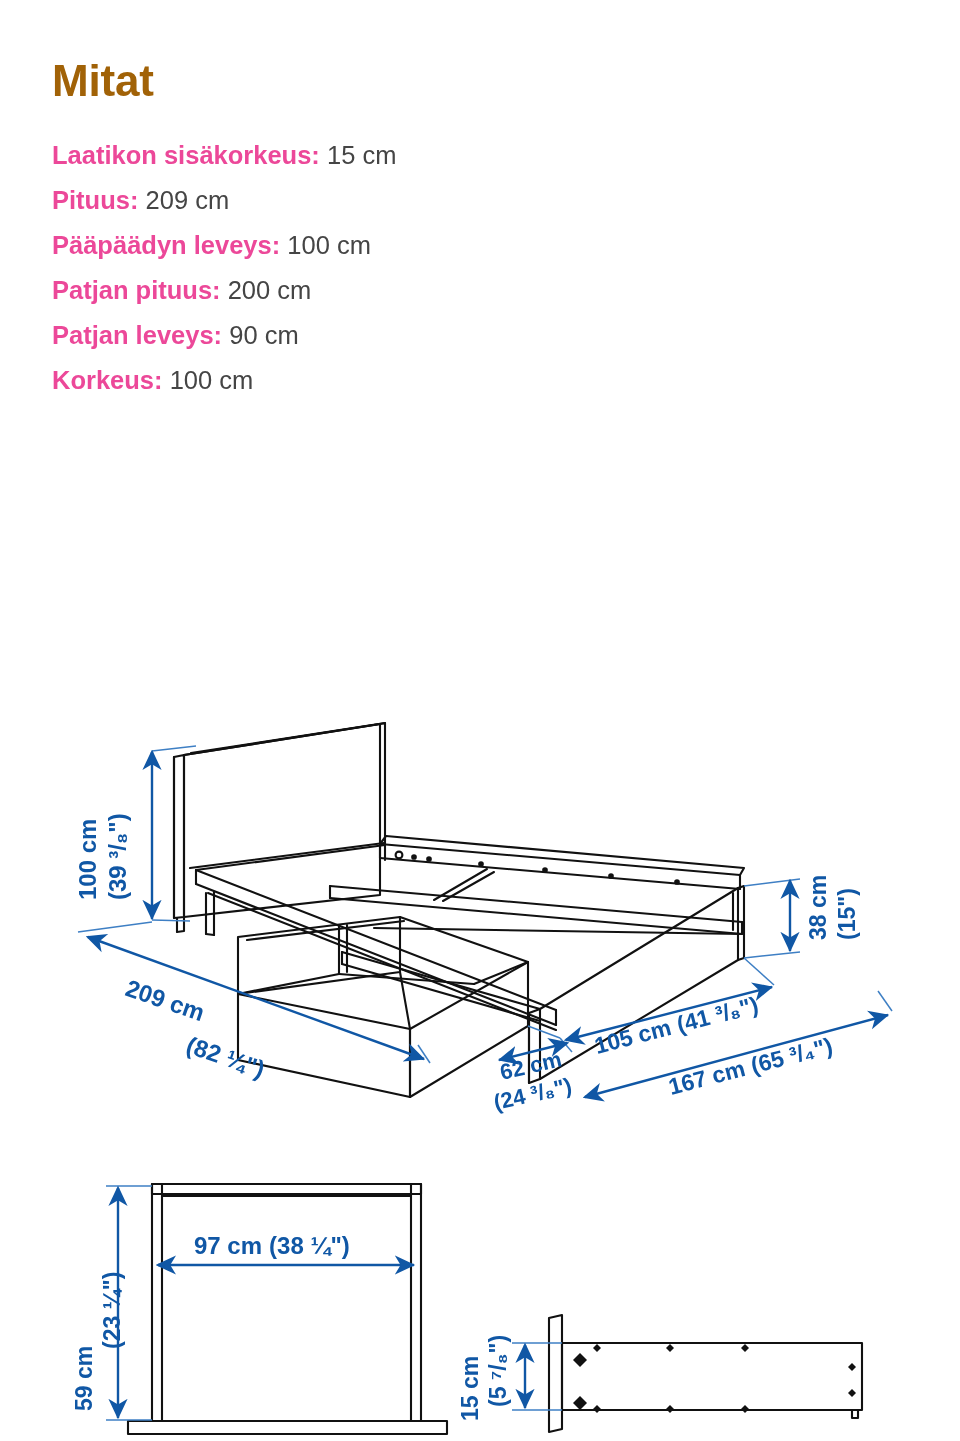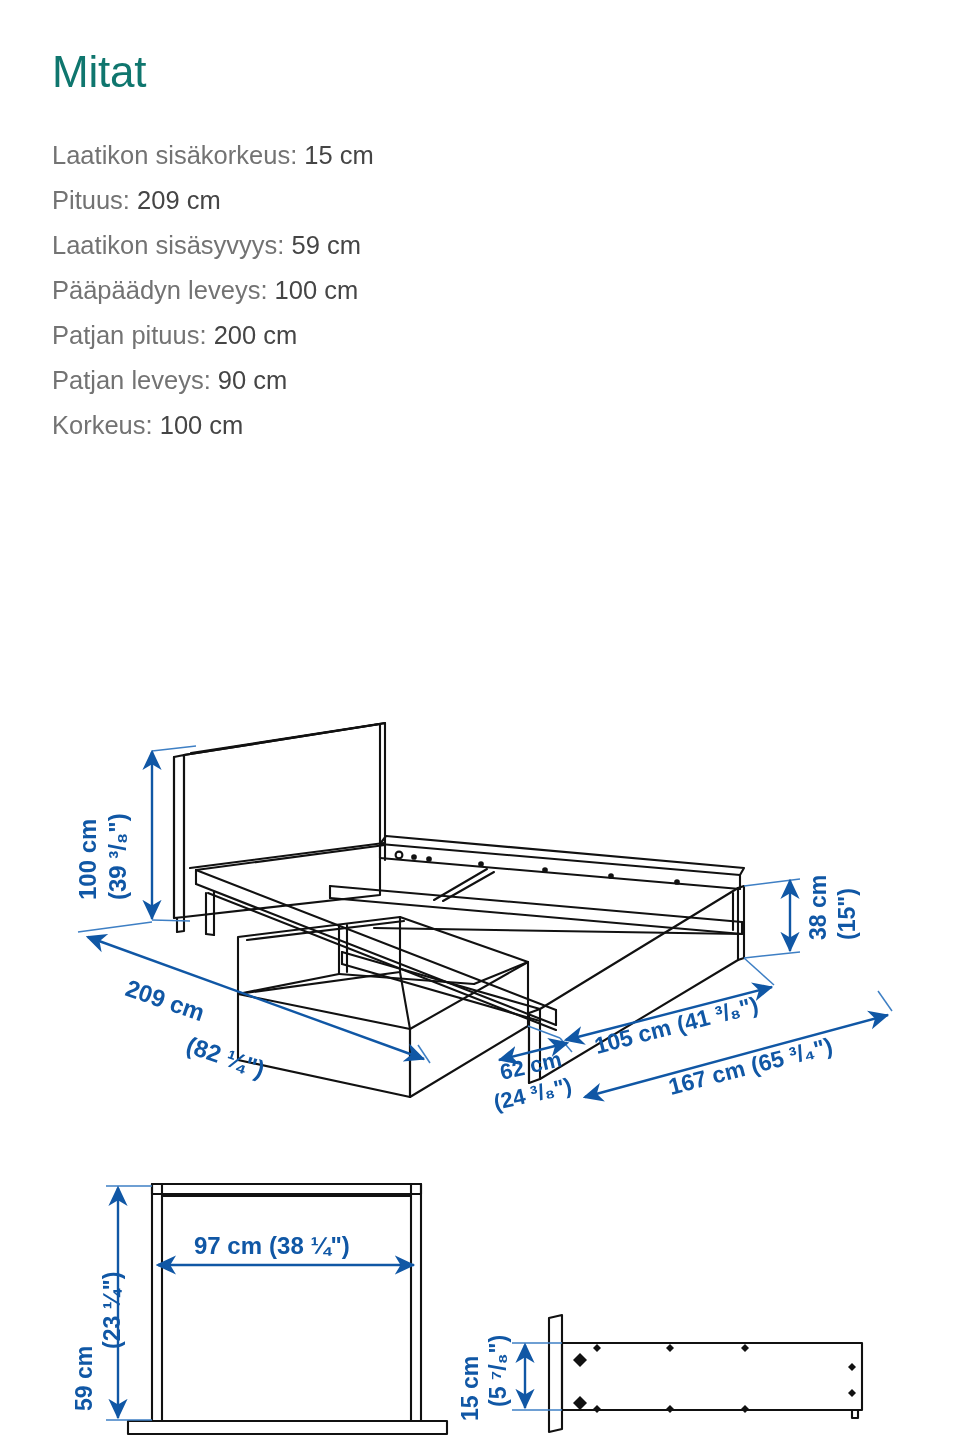--- a/index.html
+++ b/index.html
@@ -18,44 +18,44 @@
     position: relative;
     width: 960px;
     height: 1441px;
     background: #ffffff;
   }
 
   
   .page-title {
     position: absolute;
     left: 52px;
-    top: 20px;
+    top: 29px;
     font-size: 44px;
-    font-weight: normal;
-    color: #0f766e;
+    font-weight: bold;
+    color: #a16207;
     letter-spacing: -0.2px;
     line-height: 1.05;
   }
 
   
   .spec-list {
     position: absolute;
     left: 52px;
     top: 133px;
     width: 700px;
   }
   .spec-row {
     font-size: 25.5px;
     line-height: 45px;
     color: #3b3b3b;
     white-space: nowrap;
   }
   .spec-label {
-    font-weight: normal;
-    color: #737373;
+    font-weight: bold;
+    color: #ec4899;
   }
   .spec-value {
     font-weight: normal;
     color: #454545;
   }
 
   
   .drawing {
     position: absolute;
     left: 0;
@@ -74,24 +74,20 @@
   <h1 class="page-title">Mitat</h1>
 
   <div class="spec-list">
     <div class="spec-row">
       <span class="spec-label">Laatikon sisäkorkeus:</span>
       <span class="spec-value">15 cm</span>
     </div>
     <div class="spec-row">
       <span class="spec-label">Pituus:</span>
       <span class="spec-value">209 cm</span>
-    </div>
-    <div class="spec-row">
-      <span class="spec-label">Laatikon sisäsyvyys:</span>
-      <span class="spec-value">59 cm</span>
     </div>
     <div class="spec-row">
       <span class="spec-label">Pääpäädyn leveys:</span>
       <span class="spec-value">100 cm</span>
     </div>
     <div class="spec-row">
       <span class="spec-label">Patjan pituus:</span>
       <span class="spec-value">200 cm</span>
     </div>
     <div class="spec-row">

